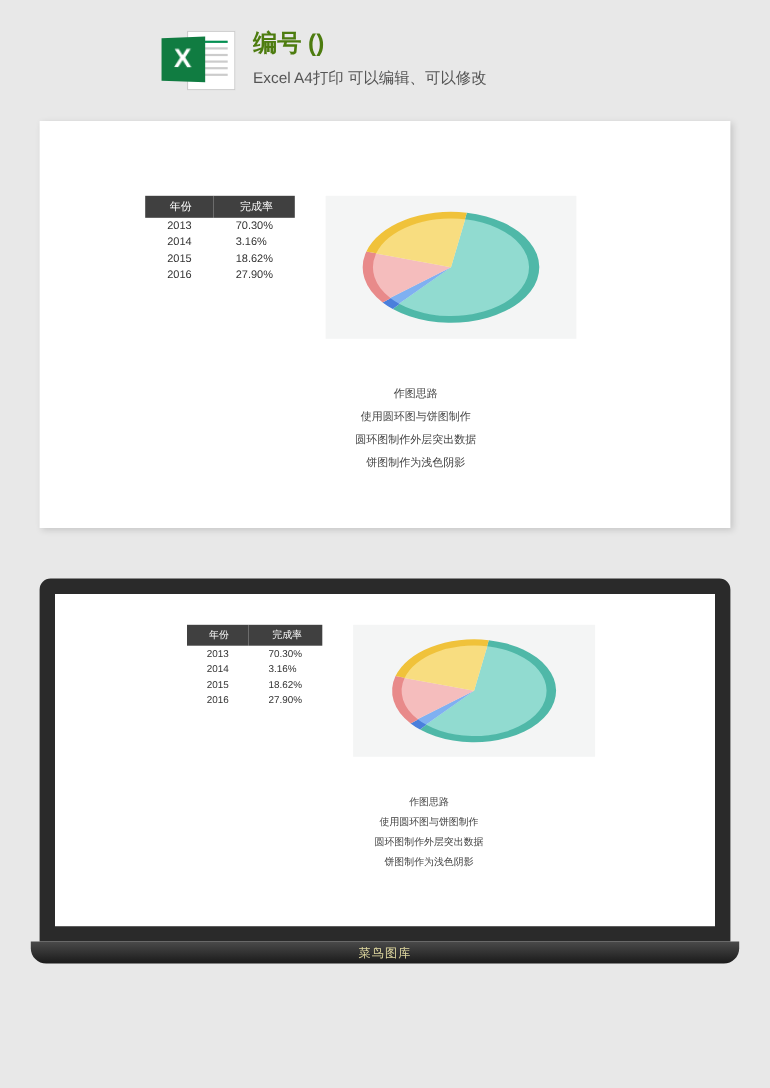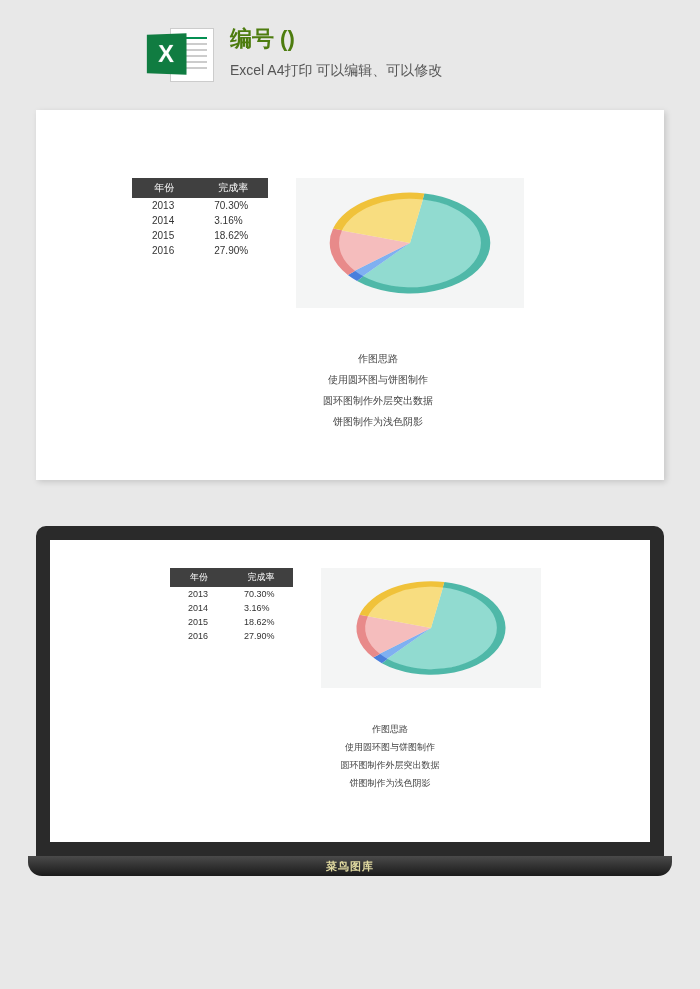--- a/index.html
+++ b/index.html
@@ -129,21 +129,20 @@
     }
     .laptop-base {
       height: 20px;
       background: linear-gradient(#4a4a4a, #1a1a1a);
       border-radius: 0 0 14px 14px;
       margin: 0 -8px;
       position: relative;
       display: flex;
       align-items: center;
       justify-content: center;
-      font-weight: bold;
     }
     .laptop-base span {
       color: #e0d9a0;
       font-size: 11px;
       letter-spacing: 1px;
     }
     .card-content.small .data-table { font-size: 9px; }
     .card-content.small .data-table th { padding: 3px 18px; }
     .card-content.small .data-table td { padding: 2px 18px; }
     .card-content.small .chart-box {

